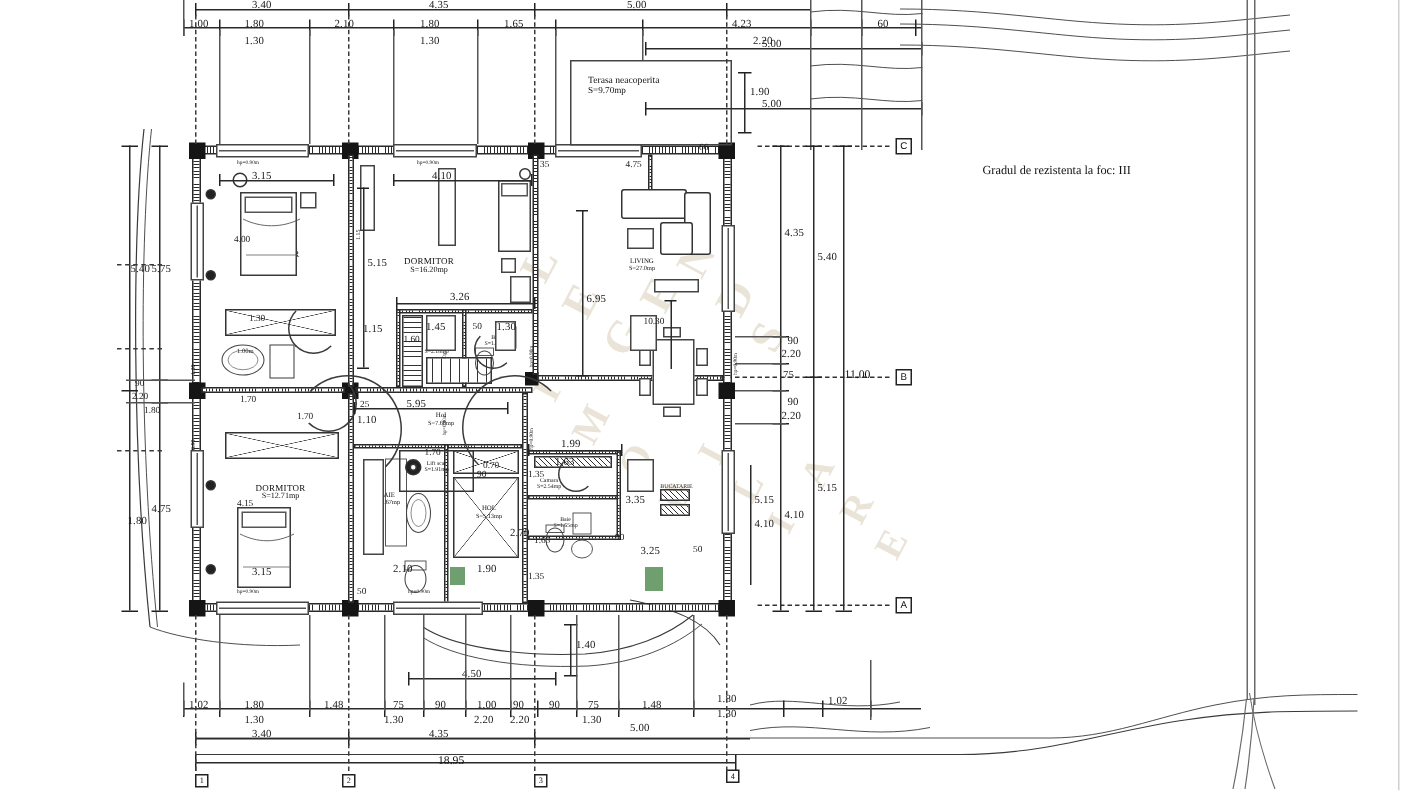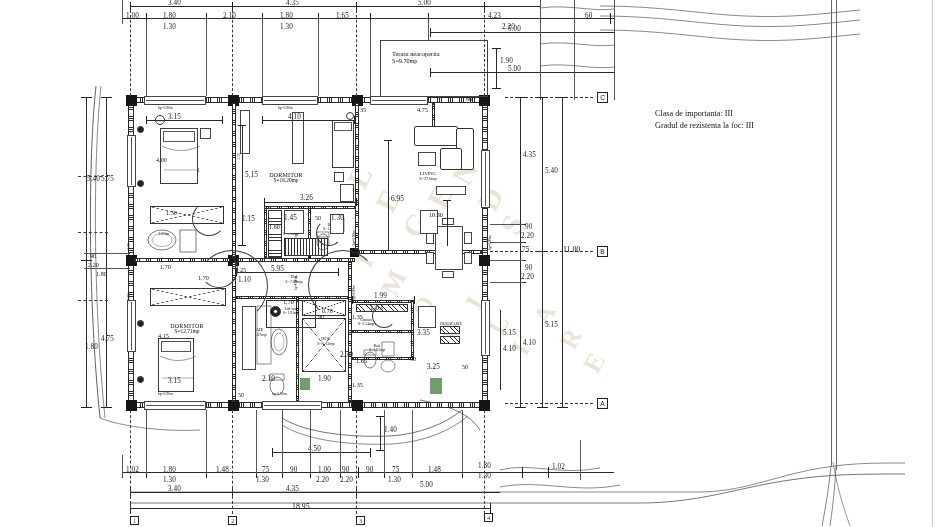--- a/index.html
+++ b/index.html
@@ -176,21 +176,20 @@
   <div class="fold" style="left:831px; top:0; height:466px;"></div>
   <div class="fold" style="left:836px; top:0; height:470px;"></div>
   <svg class="abs" style="left:820px;top:460px;" width="40" height="67">
     <path d="M 11 6 C 9 26, 6 46, 2 66" fill="none" stroke="#6a6a6a" stroke-width="0.8"></path>
     <path d="M 16 6 C 15 26, 13 46, 10 66" fill="none" stroke="#6a6a6a" stroke-width="0.8"></path>
     <path d="M 13 2 C 16 22, 22 44, 30 66" fill="none" stroke="#6a6a6a" stroke-width="0.7"></path>
   </svg>
   <div class="v-thin" style="left:932px; top:0; height:527px; border-left-color:#cfcfcf;"></div>
 
   <div id="spec">
-    <div>Clasa de importanta: III</div>
     <div>Gradul de rezistenta la foc: III</div>
   </div>
 
   <div class="bubble" style="left:597px; top:92px;">C</div>
   <div class="bubble" style="left:597px; top:246px;">B</div>
   <div class="bubble" style="left:597px; top:398px;">A</div>
 
   <div class="h-dd" style="left:505px; top:97px; width:88px;"></div>
   <div class="h-dd" style="left:455px; top:251px; width:138px;"></div>
   <div class="h-dd" style="left:505px; top:403px; width:88px;"></div>

